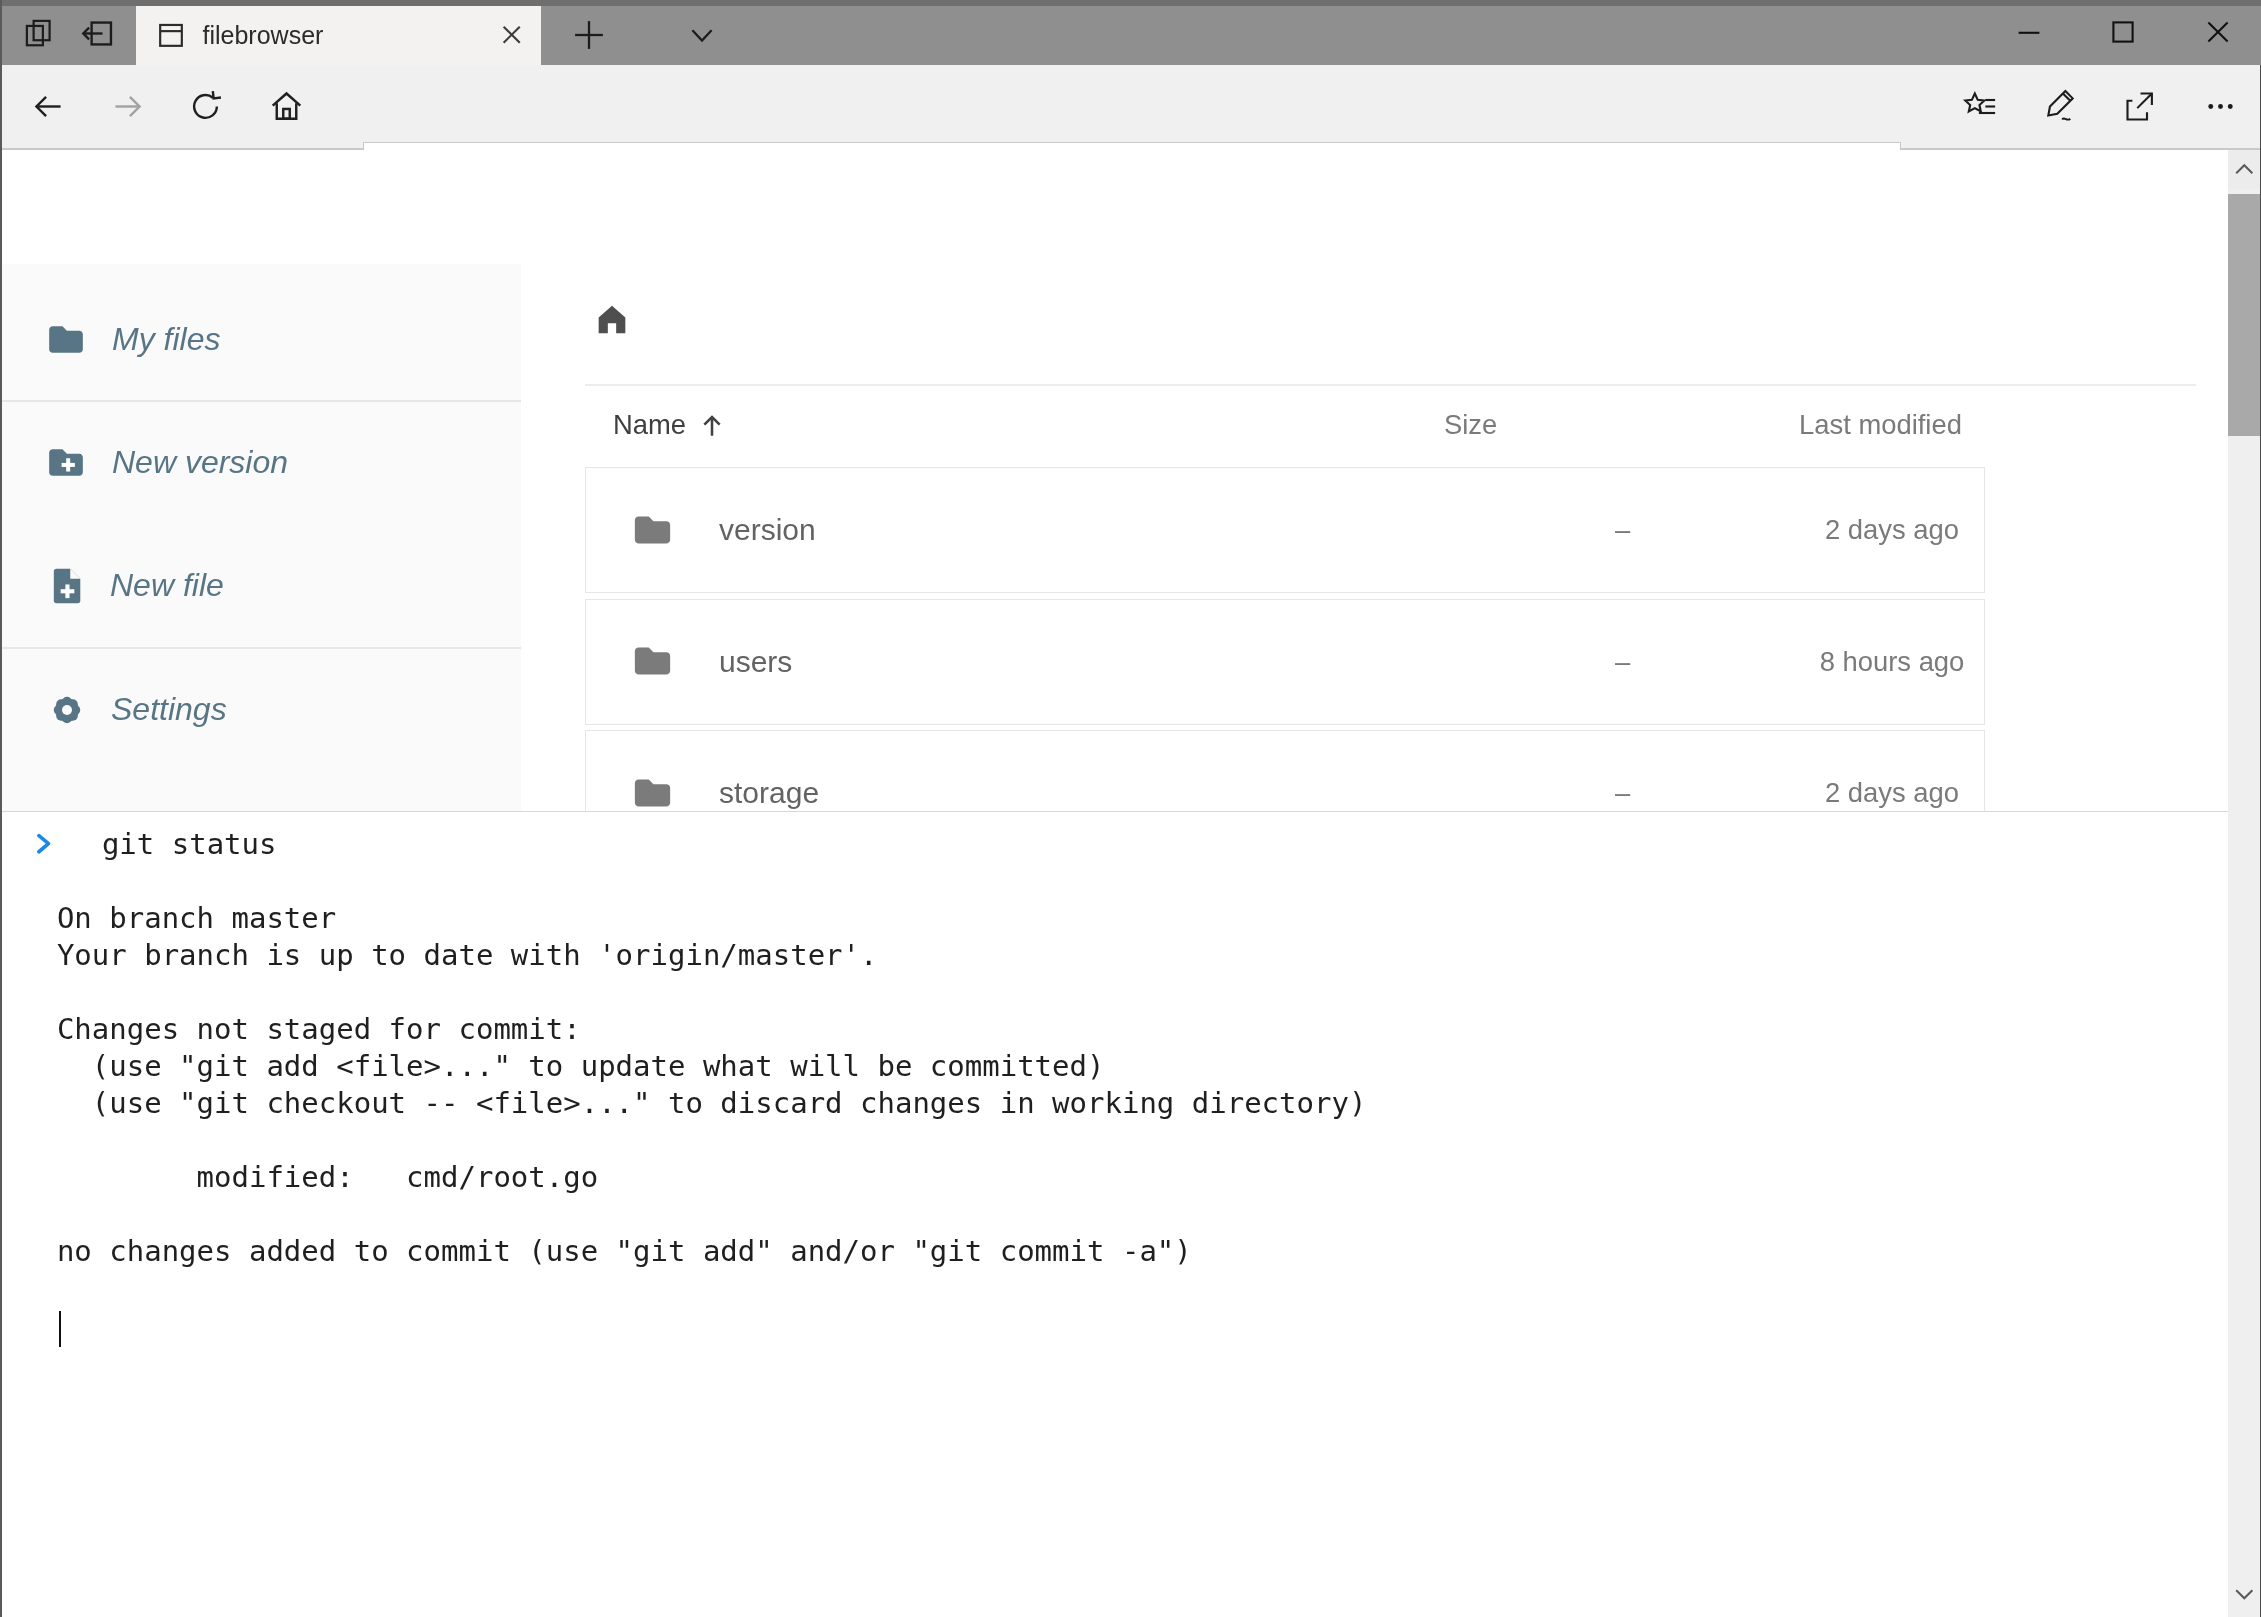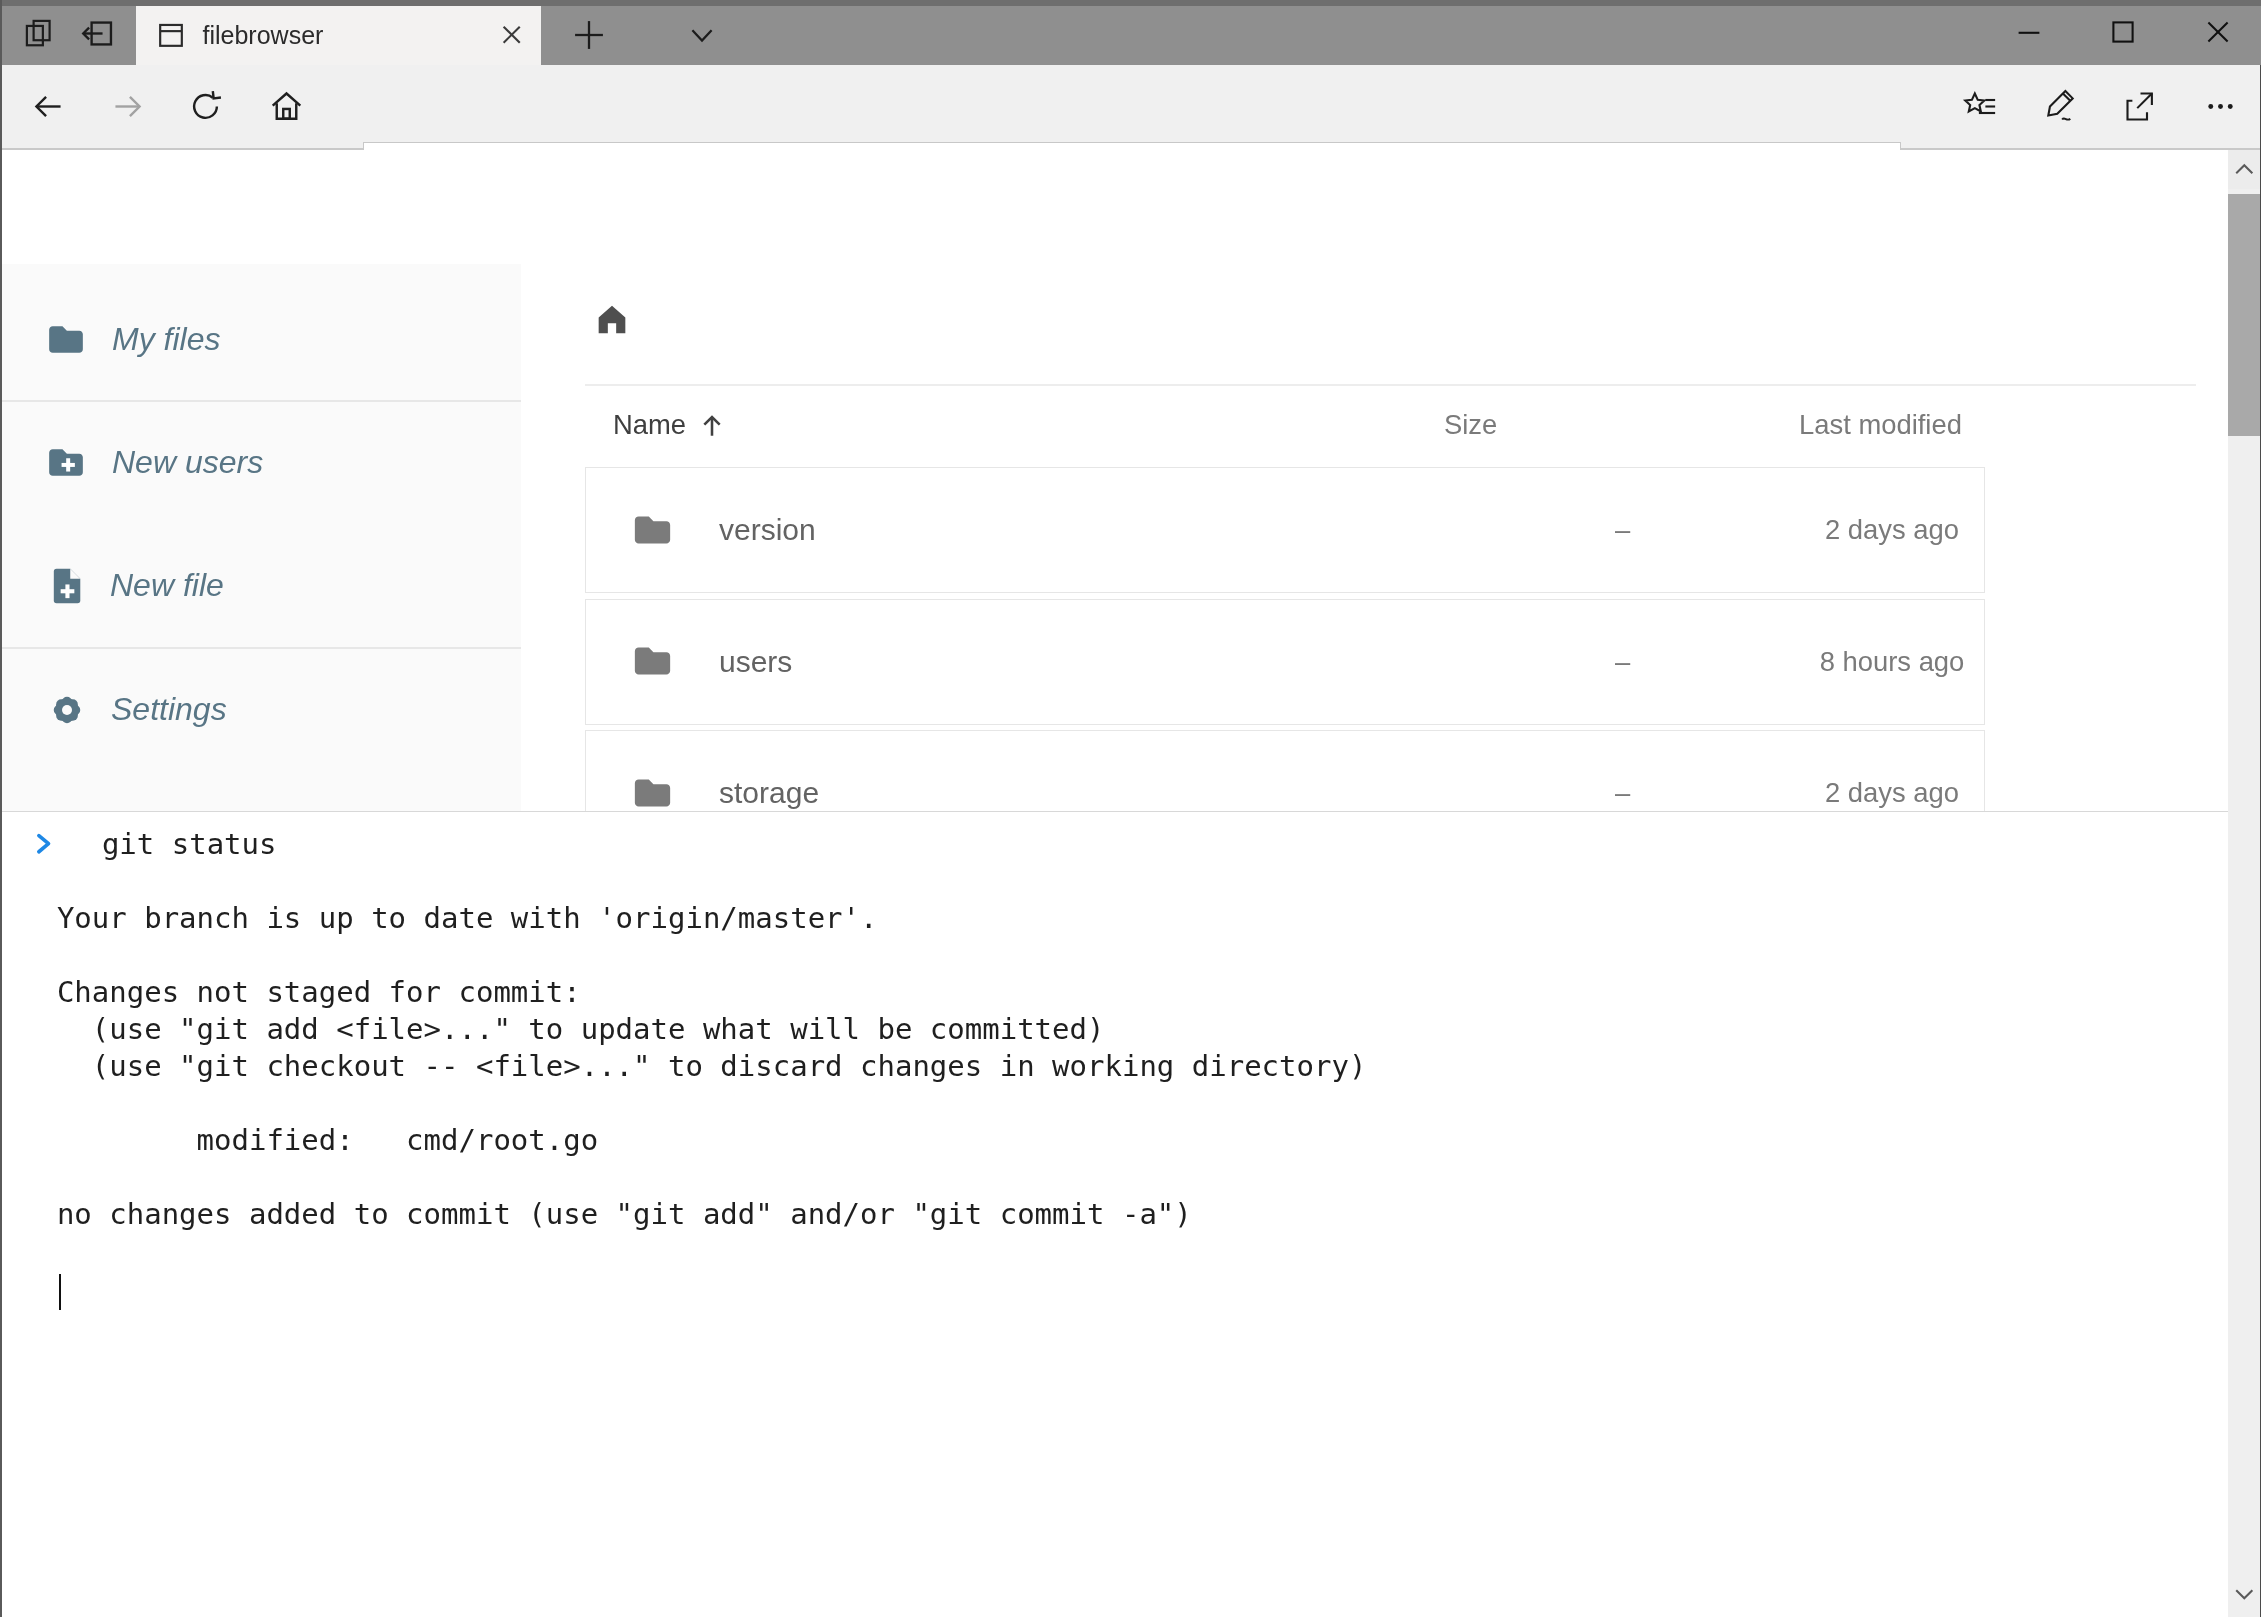--- a/index.html
+++ b/index.html
@@ -336,21 +336,21 @@
     </div>
     <div class="side-div" style="top:136px;"></div>
     <div class="side-item" style="top:158px;">
       <span class="sic">
         <svg width="44" height="39" viewBox="0 0 48 44">
             <path d="M5 11c0-2.2 1.8-4 4-4h11l5 5h14c2.2 0 4 1.8 4 4v17c0 2.2-1.8 4-4 4H9c-2.2 0-4-1.8-4-4z" fill="#587585"></path>
             <rect x="19" y="22.5" width="15" height="4.5" fill="#fff"></rect>
             <rect x="24.2" y="17.2" width="4.5" height="15" fill="#fff"></rect>
           </svg>
       </span>
-      <span class="lbl">New users</span>
+      <span class="lbl">New version</span>
     </div>
     <div class="side-item" style="top:281px;">
       <span class="sic" style="margin-left:47px;">
         <svg width="37" height="42" viewBox="0 0 40 46">
             <path d="M8 4h15l11 11v24a3 3 0 0 1-3 3H8a3 3 0 0 1-3-3V7a3 3 0 0 1 3-3z" fill="#587585"></path>
             <polygon points="23,4 34,15 23,15" fill="#fafafa"></polygon>
             <rect x="12.5" y="26.5" width="15" height="4.5" fill="#fff"></rect>
             <rect x="17.7" y="21.3" width="4.5" height="15" fill="#fff"></rect>
           </svg>
       </span>
@@ -439,20 +439,21 @@
 
   <div class="abs" id="terminal">
     <div id="term-lines">
       <div class="tline" id="prompt-line">
         <svg width="19.4" height="27.4" viewBox="0 0 24 34">
             <polyline points="6,7 18,17 6,27" fill="none" stroke="#1e88e5" stroke-width="4.5" stroke-linecap="round" stroke-linejoin="round"></polyline>
           </svg>
         <span>git status</span>
       </div>
       <div class="tline body"></div>
+      <div class="tline body">On branch master</div>
       <div class="tline body">Your branch is up to date with 'origin/master'.</div>
       <div class="tline body"></div>
       <div class="tline body">Changes not staged for commit:</div>
       <div class="tline body">  (use "git add &lt;file&gt;..." to update what will be committed)</div>
       <div class="tline body">  (use "git checkout -- &lt;file&gt;..." to discard changes in working directory)</div>
       <div class="tline body"></div>
       <div class="tline body">        modified:   cmd/root.go</div>
       <div class="tline body"></div>
       <div class="tline body">no changes added to commit (use "git add" and/or "git commit -a")</div>
       <div class="tline body"></div>

